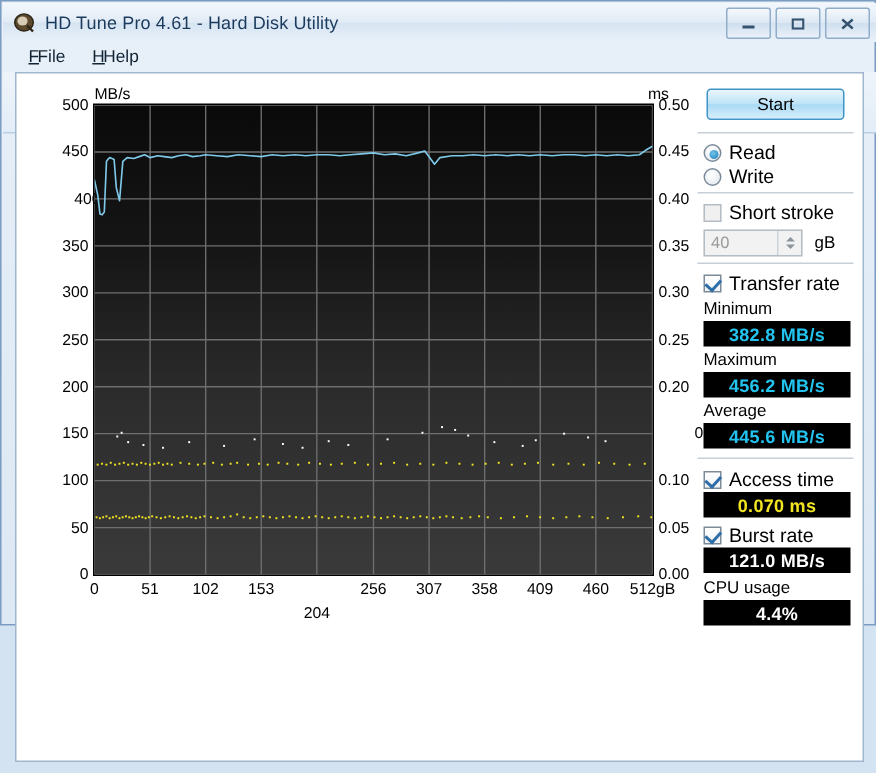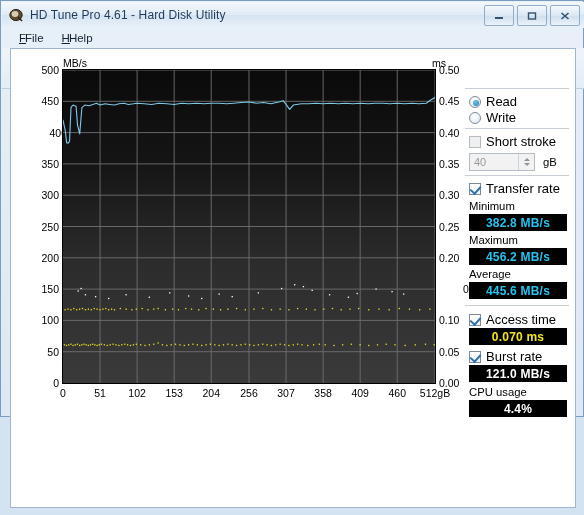--- a/index.html
+++ b/index.html
@@ -415,21 +415,21 @@
           <div class="y2tick" style="top: 106.9px; left: 416px;">0.35</div>
           <div class="y2tick" style="top: 75.6px; left: 416px;">0.40</div>
           <div class="y2tick" style="top: 44.3px; left: 416px;">0.45</div>
           <div class="y2tick" style="top: 13px; left: 416px;">0.50</div>
         </div>
       <div id="xtick-host">
           <div class="xtick" style="left: 40px;">0</div>
           <div class="xtick" style="left: 77.0547px;">51</div>
           <div class="xtick" style="left: 114.109px;">102</div>
           <div class="xtick" style="left: 151.164px;">153</div>
-          <div class="xtick" style="left: 188.219px;">204</div>
+          <div class="xtick" style="left: 188.219px; margin-top: 16px;">204</div>
           <div class="xtick" style="left: 226px;">256</div>
           <div class="xtick" style="left: 263.055px;">307</div>
           <div class="xtick" style="left: 300.109px;">358</div>
           <div class="xtick" style="left: 337.164px; text-align: center;">409</div>
           <div class="xtick" style="left: 374.219px;">460</div>
           <div class="xtick" style="left: 412px;">512gB</div>
         </div>
 
       <div class="plot">
         <svg id="plot-svg" width="372" height="313" viewBox="0 0 372 313">
@@ -618,20 +618,23 @@
             <rect x="293.53" y="222.86" width="1.3" height="1.3" fill="#ffffff"></rect>
             <rect x="312.42" y="218.47" width="1.3" height="1.3" fill="#ffffff"></rect>
             <rect x="328.41" y="220.98" width="1.3" height="1.3" fill="#ffffff"></rect>
             <rect x="340.03" y="223.48" width="1.3" height="1.3" fill="#ffffff"></rect>
           </svg>
       </div>
     </div>
 
     <div class="rpanel">
 
+      <div class="startbtn">
+        <span>Start</span>
+      </div>
 
       <div class="sep" style="top:33px"></div>
 
       <div class="optrow" style="top:39px">
         <span class="radio on"></span>
         <span>Read</span>
       </div>
       <div class="optrow" style="top:55px">
         <span class="radio"></span>
         <span>Write</span>

